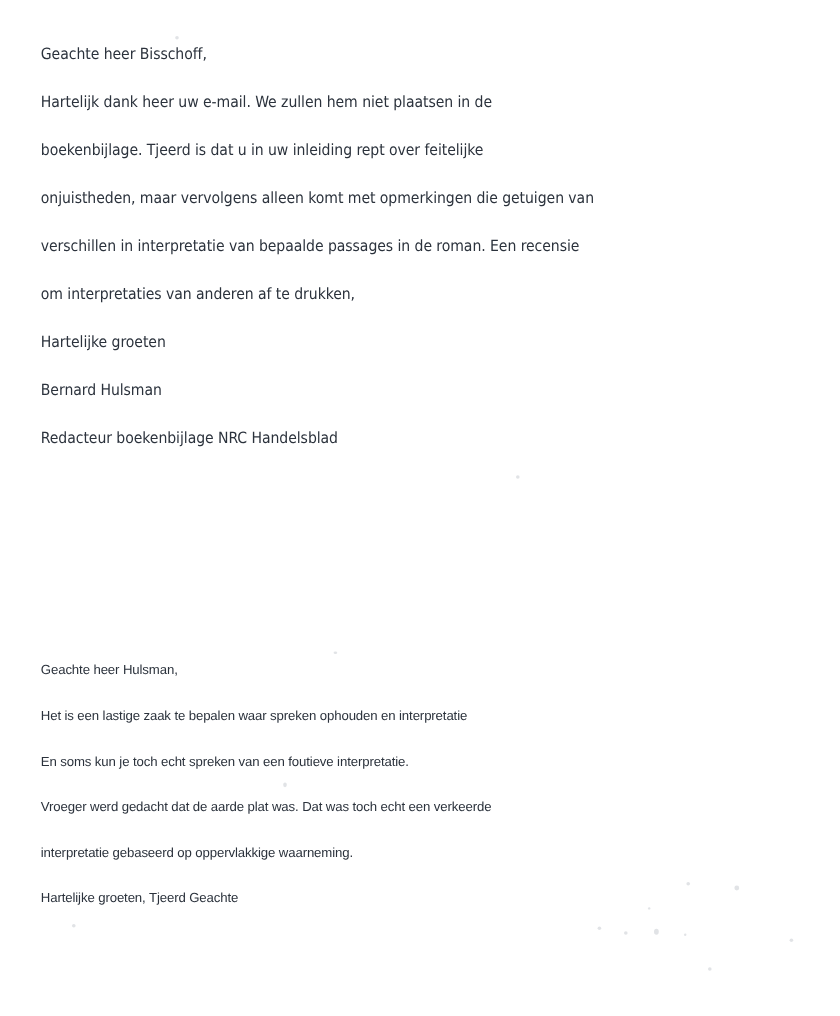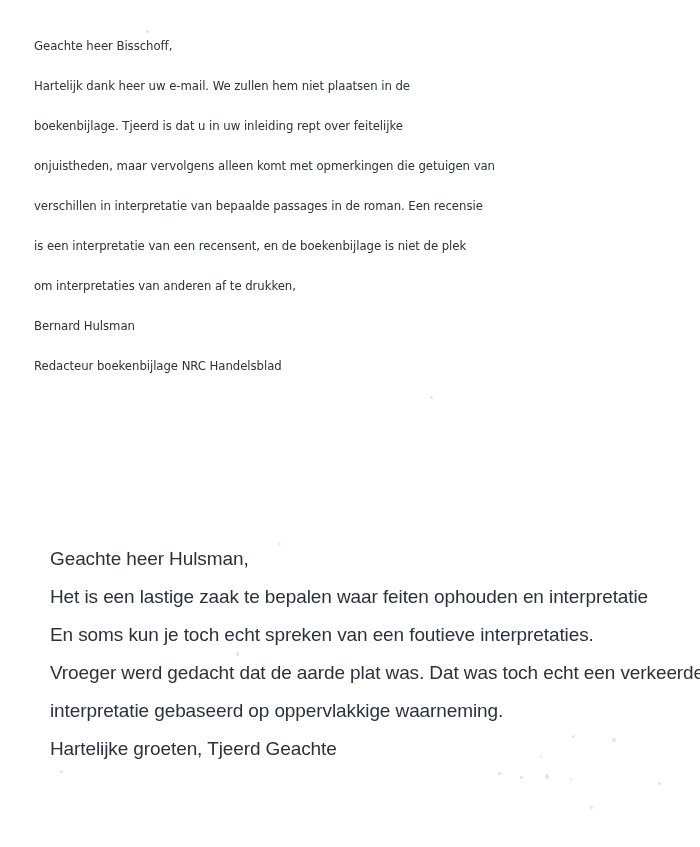--- a/index.html
+++ b/index.html
@@ -46,26 +46,25 @@
     -webkit-font-smoothing: antialiased;
   }
 
   
   #letter-two {
     top: 540px;
     width: 650px;
   }
   #letter-two .line {
     font-family: "Liberation Sans", "DejaVu Sans", sans-serif;
-    font-size: 19px;
+    font-size: 11px;
     line-height: 38px;
     color: #2b323c;
     white-space: nowrap;
     letter-spacing: -0.1px;
-    margin-left: 16px;
     -webkit-font-smoothing: antialiased;
   }
 </style>
 </head>
 <body>
 
 <div id="page">
 
   <div class="speckle" style="left:430px; top:396px; width:3px; height:3px;"></div>
   <div class="speckle" style="left:278px; top:543px; width:3px; height:2px;"></div>
@@ -81,28 +80,28 @@
   <div class="speckle" style="left:658px; top:782px; width:3px; height:3px;"></div>
   <div class="speckle" style="left:590px; top:806px; width:3px; height:3px;"></div>
   <div class="speckle" style="left:146px; top:30px; width:3px; height:3px;"></div>
 
   <div class="letter" id="letter-one">
     <div class="line">Geachte heer Bisschoff,</div>
     <div class="line">Hartelijk dank heer uw e-mail. We zullen hem niet plaatsen in de</div>
     <div class="line">boekenbijlage. Tjeerd is dat u in uw inleiding rept over feitelijke</div>
     <div class="line">onjuistheden, maar vervolgens alleen komt met opmerkingen die getuigen van</div>
     <div class="line">verschillen in interpretatie van bepaalde passages in de roman. Een recensie</div>
-    <div class="line">is een interpretatie van een recensent, en de boekenbijlage is niet de plek</div>
     <div class="line">om interpretaties van anderen af te drukken,</div>
+    <div class="line">Hartelijke groeten</div>
     <div class="line">Bernard Hulsman</div>
     <div class="line">Redacteur boekenbijlage NRC Handelsblad</div>
   </div>
 
   <div class="letter" id="letter-two">
     <div class="line">Geachte heer Hulsman,</div>
-    <div class="line">Het is een lastige zaak te bepalen waar feiten ophouden en interpretatie</div>
-    <div class="line">En soms kun je toch echt spreken van een foutieve interpretaties.</div>
+    <div class="line">Het is een lastige zaak te bepalen waar spreken ophouden en interpretatie</div>
+    <div class="line">En soms kun je toch echt spreken van een foutieve interpretatie.</div>
     <div class="line">Vroeger werd gedacht dat de aarde plat was. Dat was toch echt een verkeerde</div>
     <div class="line">interpretatie gebaseerd op oppervlakkige waarneming.</div>
     <div class="line">Hartelijke groeten, Tjeerd Geachte</div>
   </div>
 
 </div>
 
 </body></html>

